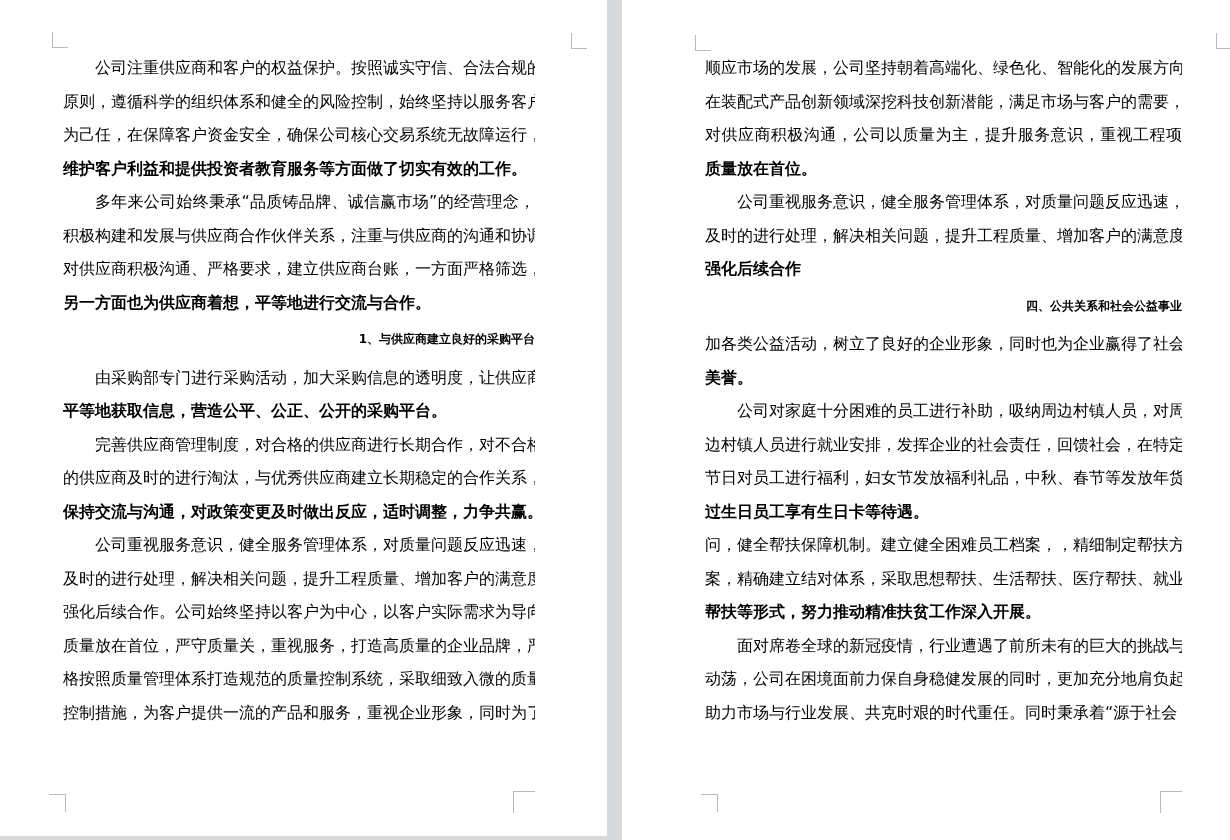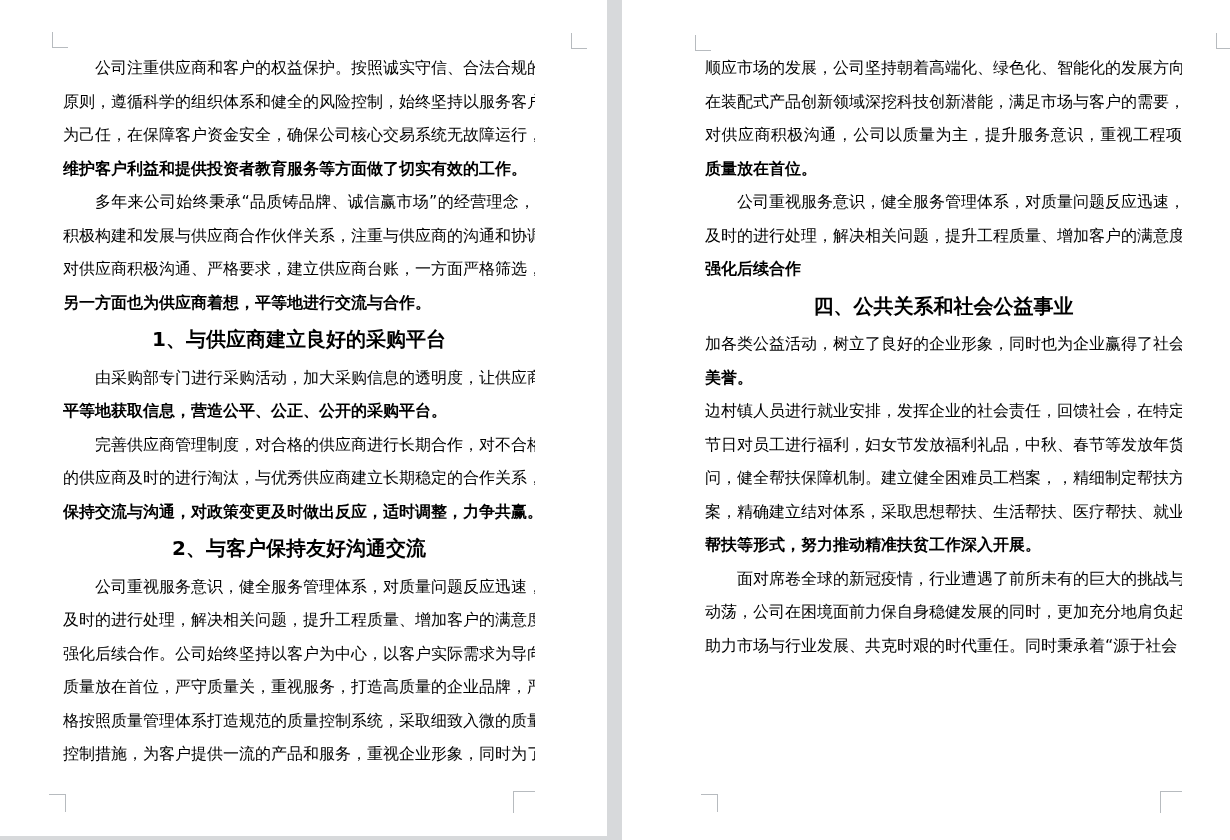--- a/index.html
+++ b/index.html
@@ -23,23 +23,23 @@
     white-space:nowrap; overflow:hidden;
     text-align:justify; text-align-last:justify;
     text-justify:inter-character;
   }
   .line.noj { text-align-last:left;font-weight:bold; }
   .line.ind { text-indent:32px; }
 
   .heading {
     height:33.5px; line-height:33.5px;
     margin:4px 0;
-    font-weight:bold; font-size:20px;
+    font-weight:bold; font-size:12px;
     white-space:nowrap; overflow:hidden;
-    text-align:center;
+    text-align:right;
   }
 
   
   .mark { position:absolute; border:0 solid #b7bbbf; }
   .mark.lb { border-left-width:1px; border-bottom-width:1px; } 
   .mark.tr { border-top-width:1px;  border-right-width:1px;  } 
   .mark.tl { border-top-width:1px;  border-left-width:1px;   } 
 
   #mark-l-tl { left:52px;  top:32px;  width:15px; height:15px; }
   #mark-l-tr { left:571px; top:33px;  width:15px; height:15px; }
@@ -67,21 +67,20 @@
       <div class="line ind">多年来公司始终秉承“品质铸品牌、诚信赢市场”的经营理念，</div>
       <div class="line">积极构建和发展与供应商合作伙伴关系，注重与供应商的沟通和协调，</div>
       <div class="line">对供应商积极沟通、严格要求，建立供应商台账，一方面严格筛选，</div>
       <div class="line noj">另一方面也为供应商着想，平等地进行交流与合作。</div>
       <div class="heading">1、与供应商建立良好的采购平台</div>
       <div class="line ind">由采购部专门进行采购活动，加大采购信息的透明度，让供应商</div>
       <div class="line noj">平等地获取信息，营造公平、公正、公开的采购平台。</div>
       <div class="line ind">完善供应商管理制度，对合格的供应商进行长期合作，对不合格</div>
       <div class="line">的供应商及时的进行淘汰，与优秀供应商建立长期稳定的合作关系，</div>
       <div class="line noj">保持交流与沟通，对政策变更及时做出反应，适时调整，力争共赢。</div>
-      <div class="heading">2、与客户保持友好沟通交流</div>
       <div class="line ind">公司重视服务意识，健全服务管理体系，对质量问题反应迅速，</div>
       <div class="line">及时的进行处理，解决相关问题，提升工程质量、增加客户的满意度，</div>
       <div class="line">强化后续合作。公司始终坚持以客户为中心，以客户实际需求为导向，</div>
       <div class="line">质量放在首位，严守质量关，重视服务，打造高质量的企业品牌，严</div>
       <div class="line">格按照质量管理体系打造规范的质量控制系统，采取细致入微的质量</div>
       <div class="line">控制措施，为客户提供一流的产品和服务，重视企业形象，同时为了</div>
     </div>
 </div>
 
 <div class="page" id="page-right">
@@ -93,22 +92,24 @@
       <div class="line">顺应市场的发展，公司坚持朝着高端化、绿色化、智能化的发展方向，</div>
       <div class="line">在装配式产品创新领域深挖科技创新潜能，满足市场与客户的需要，</div>
       <div class="line">对供应商积极沟通，公司以质量为主，提升服务意识，重视工程项</div>
       <div class="line noj">质量放在首位。</div>
       <div class="line ind">公司重视服务意识，健全服务管理体系，对质量问题反应迅速，</div>
       <div class="line">及时的进行处理，解决相关问题，提升工程质量、增加客户的满意度，</div>
       <div class="line noj">强化后续合作</div>
       <div class="heading">四、公共关系和社会公益事业</div>
       <div class="line">加各类公益活动，树立了良好的企业形象，同时也为企业赢得了社会</div>
       <div class="line noj">美誉。</div>
+      <div class="line ind">公司对家庭十分困难的员工进行补助，吸纳周边村镇人员，对周</div>
       <div class="line">边村镇人员进行就业安排，发挥企业的社会责任，回馈社会，在特定</div>
       <div class="line">节日对员工进行福利，妇女节发放福利礼品，中秋、春节等发放年货，</div>
+      <div class="line noj">过生日员工享有生日卡等待遇。</div>
       <div class="line">问，健全帮扶保障机制。建立健全困难员工档案，，精细制定帮扶方</div>
       <div class="line">案，精确建立结对体系，采取思想帮扶、生活帮扶、医疗帮扶、就业</div>
       <div class="line noj">帮扶等形式，努力推动精准扶贫工作深入开展。</div>
       <div class="line ind">面对席卷全球的新冠疫情，行业遭遇了前所未有的巨大的挑战与</div>
       <div class="line">动荡，公司在困境面前力保自身稳健发展的同时，更加充分地肩负起</div>
       <div class="line">助力市场与行业发展、共克时艰的时代重任。同时秉承着“源于社会，</div>
     </div>
 </div>
 
 </body></html>

